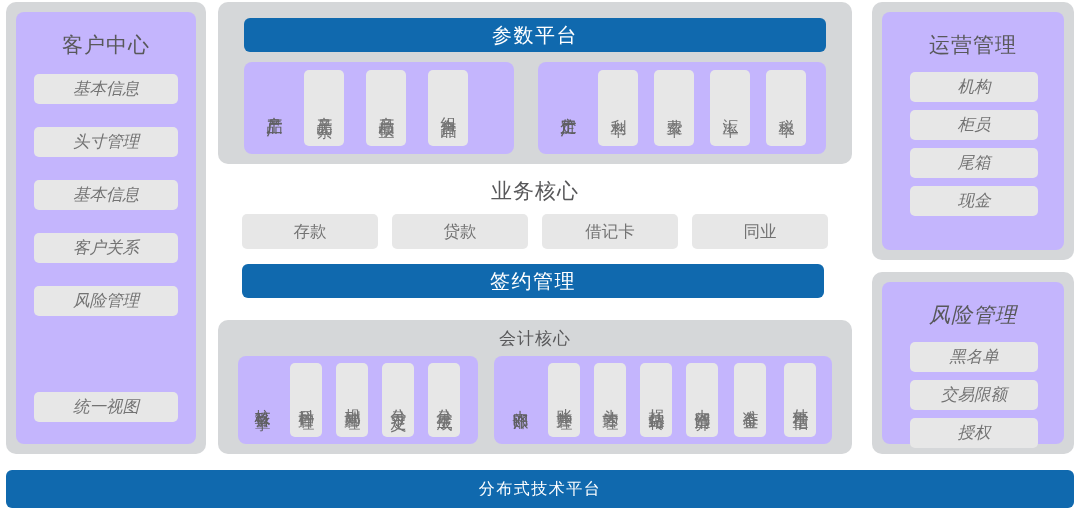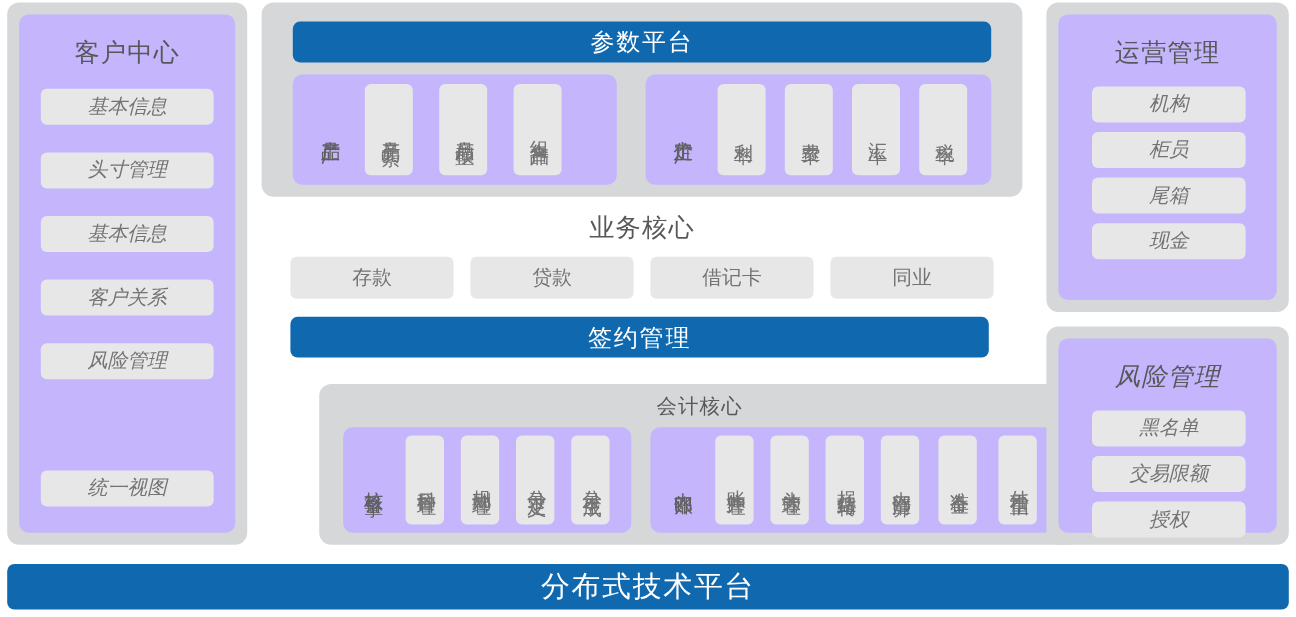--- a/index.html
+++ b/index.html
@@ -108,21 +108,21 @@
     height: 76px;
     width: 40px;
   }
 
   
   #biz-title  { position: absolute; left: 218px; top: 180px; width: 634px; }
   .biz-chip   { position: absolute; top: 214px; height: 35px; width: 136px; font-family: Liberation Mono, monospace; }
   #account-bar{ position: absolute; left: 242px; top: 264px; width: 582px; height: 34px; }
 
   
-  #acct-shell { left: 218px; top: 320px; width: 634px; height: 134px; margin-left: 48px; }
+  #acct-shell { left: 218px; top: 320px; width: 634px; height: 134px; }
   #acct-title { position: absolute; left: 0; top: 10px; width: 634px; font-size: 17px; }
   #acct-card-a{ position: absolute; left: 20px; top: 36px; width: 240px; height: 88px; }
   #acct-card-b{ position: absolute; left: 276px; top: 36px; width: 338px; height: 88px; }
   .acell {
     position: absolute;
     top: 7px;
     height: 74px;
     width: 32px;
   }
 
@@ -141,21 +141,21 @@
     font-style: italic;
   }
 
   
   #bottom-bar {
     position: absolute;
     left: 6px;
     top: 470px;
     width: 1068px;
     height: 38px;
-    font-size: 24px;
+    font-size: 16px;
   }
 </style>
 </head>
 <body>
 
 <div class="page">
 
   <div class="shell" id="left-shell"></div>
   <div class="shell-inner" id="left-card">
     <div class="panel-title" id="left-title">客户中心</div>

